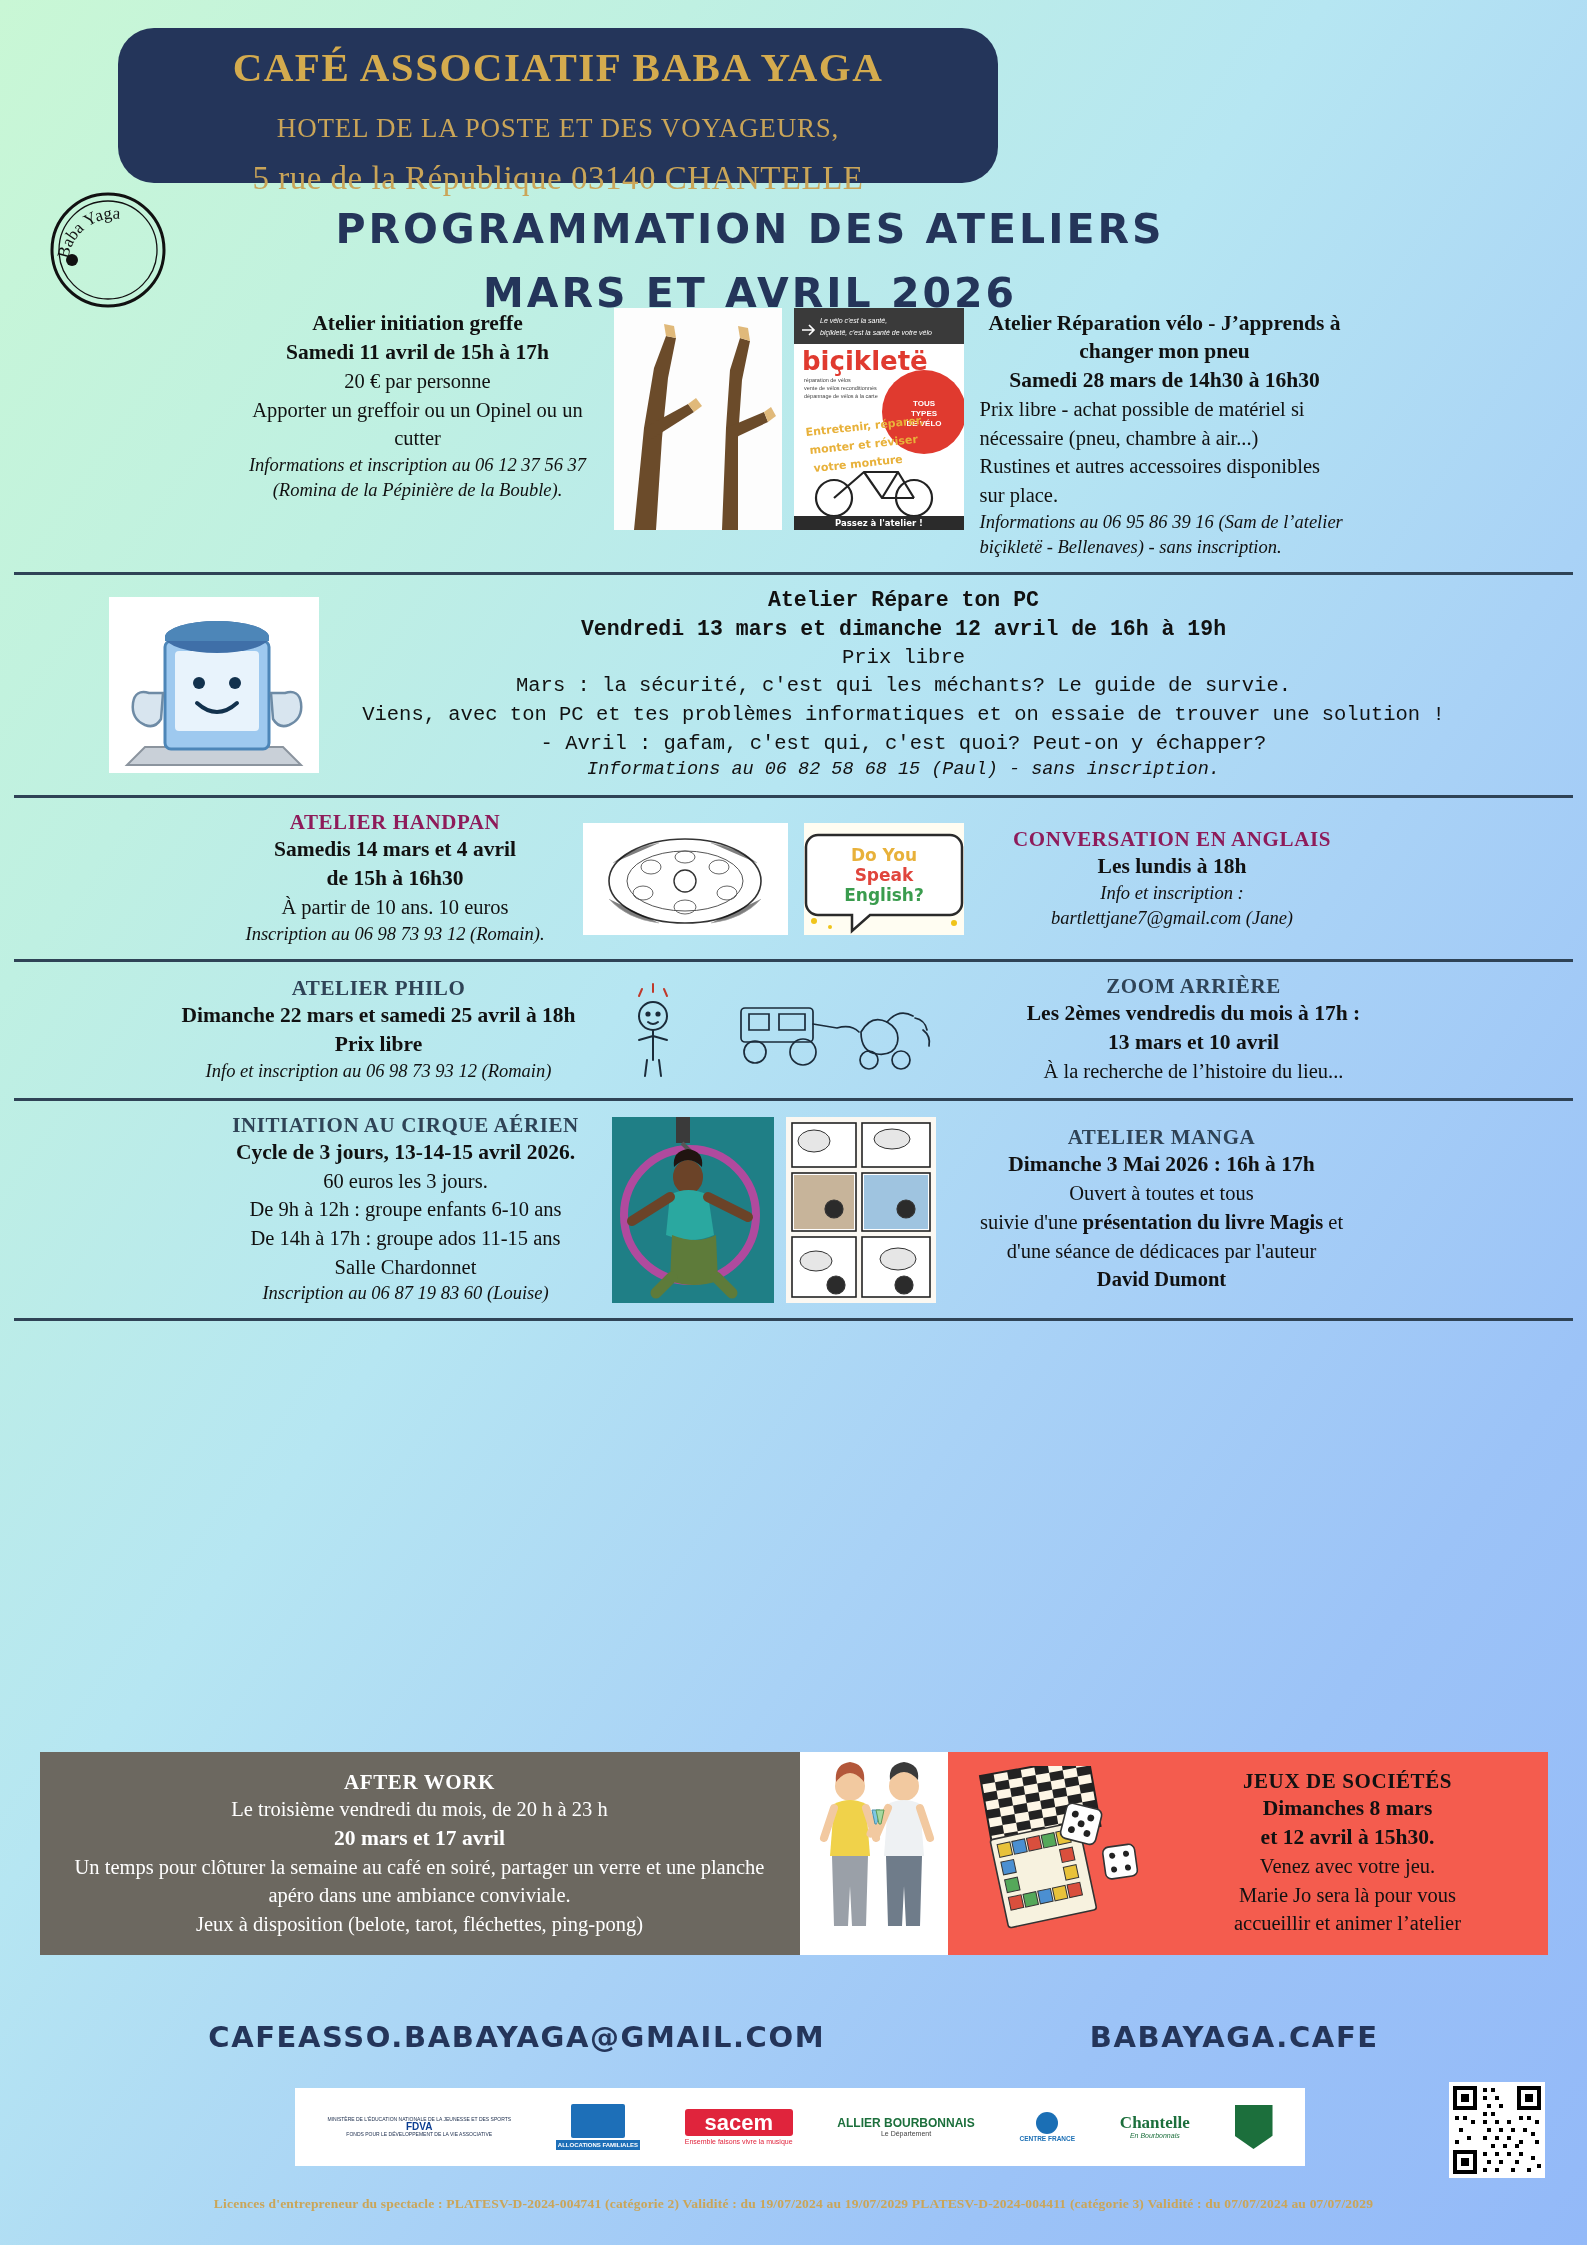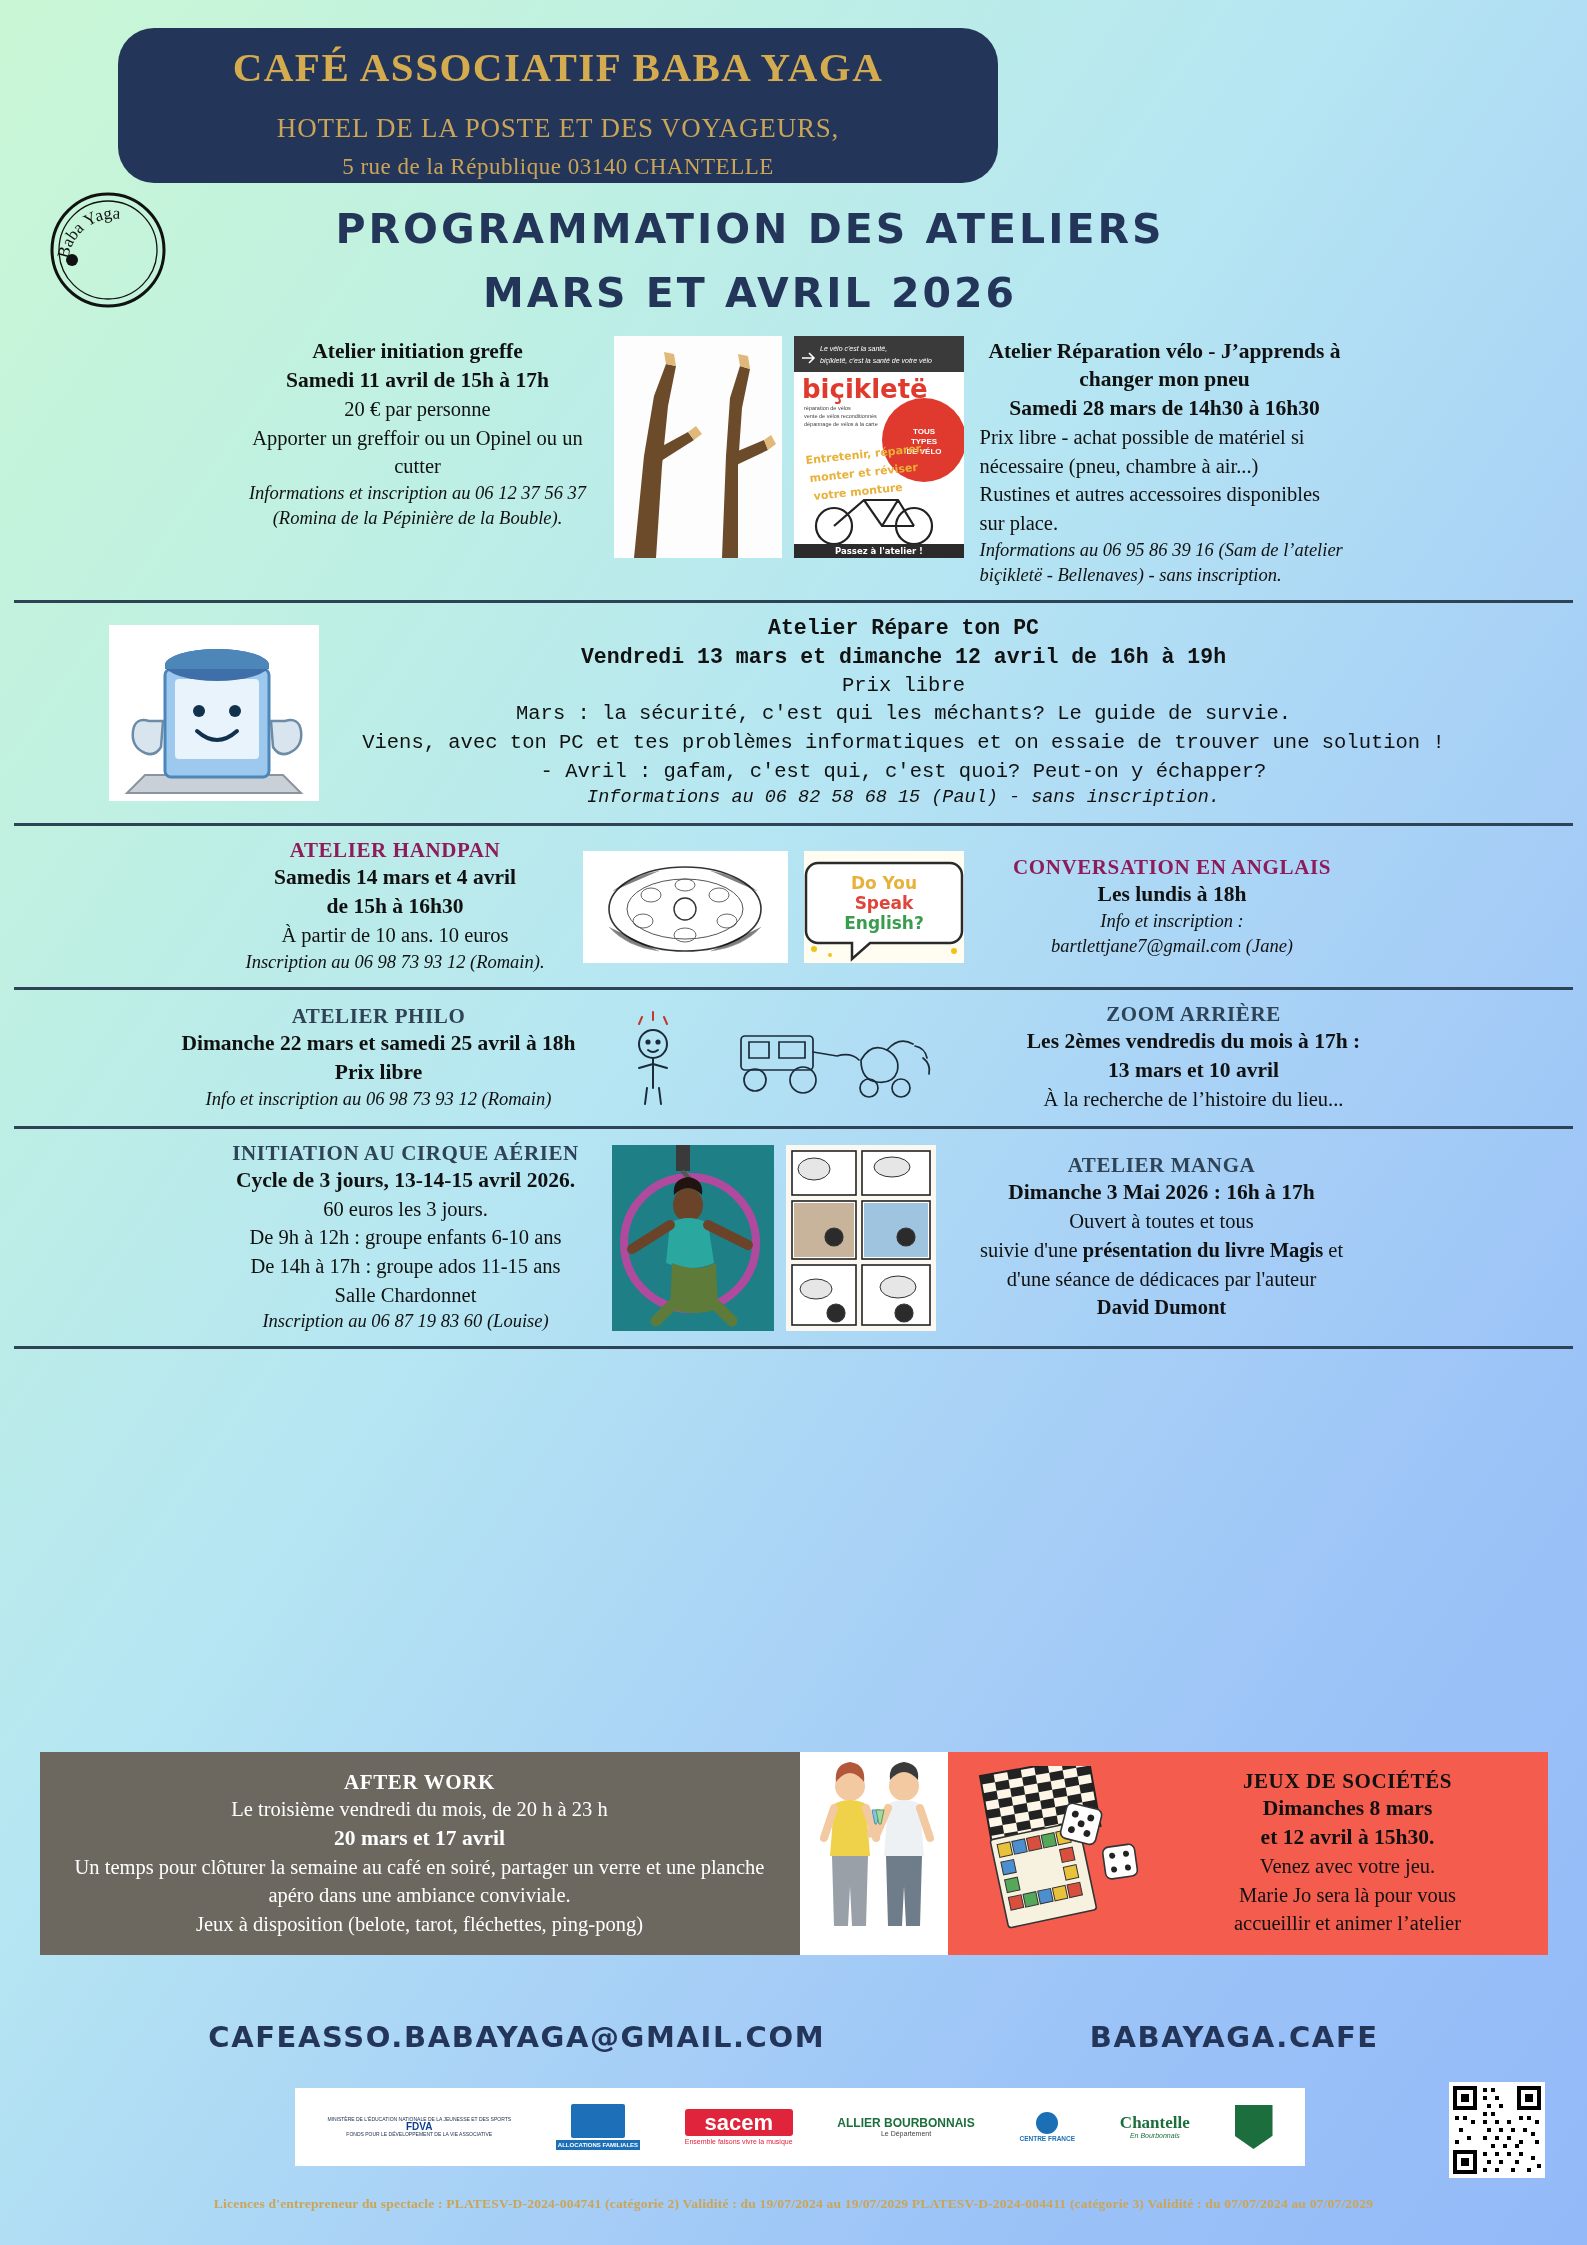--- a/index.html
+++ b/index.html
@@ -30,23 +30,23 @@
     text-align: center;
   }
   .banner-sub1 {
     color: #caa558;
     font-size: 27px;
     letter-spacing: 0.8px;
     margin-top: 20px;
   }
   .banner-sub2 {
     color: #caa558;
-    font-size: 23px;
+    font-size: 33px;
     letter-spacing: 0.5px;
-    margin-top: 10px;
+    margin-top: 16px;
   }
 
   
   .logo-stamp {
     position: absolute;
     left: 46px; top: 188px; width: 124px; height: 124px;
   }
   .logo-stamp svg { display:block; }
 
   
@@ -57,21 +57,21 @@
     color: #24355a;
     font-family: "DejaVu Sans", sans-serif;
     font-weight: bold;
     font-size: 41px;
     letter-spacing: 3px;
     line-height: 1.55;
     text-transform: uppercase;
   }
 
   
-  .rows { position: absolute; left: 0; top: 328px; width: 1587px; }
+  .rows { position: absolute; left: 0; top: 300px; width: 1587px; }
   .row {
     display: flex;
     align-items: center;
     justify-content: center;
     padding: 8px 16px;
     position: relative;
   }
   .rule {
     height: 3px;
     background: #2f4356;

